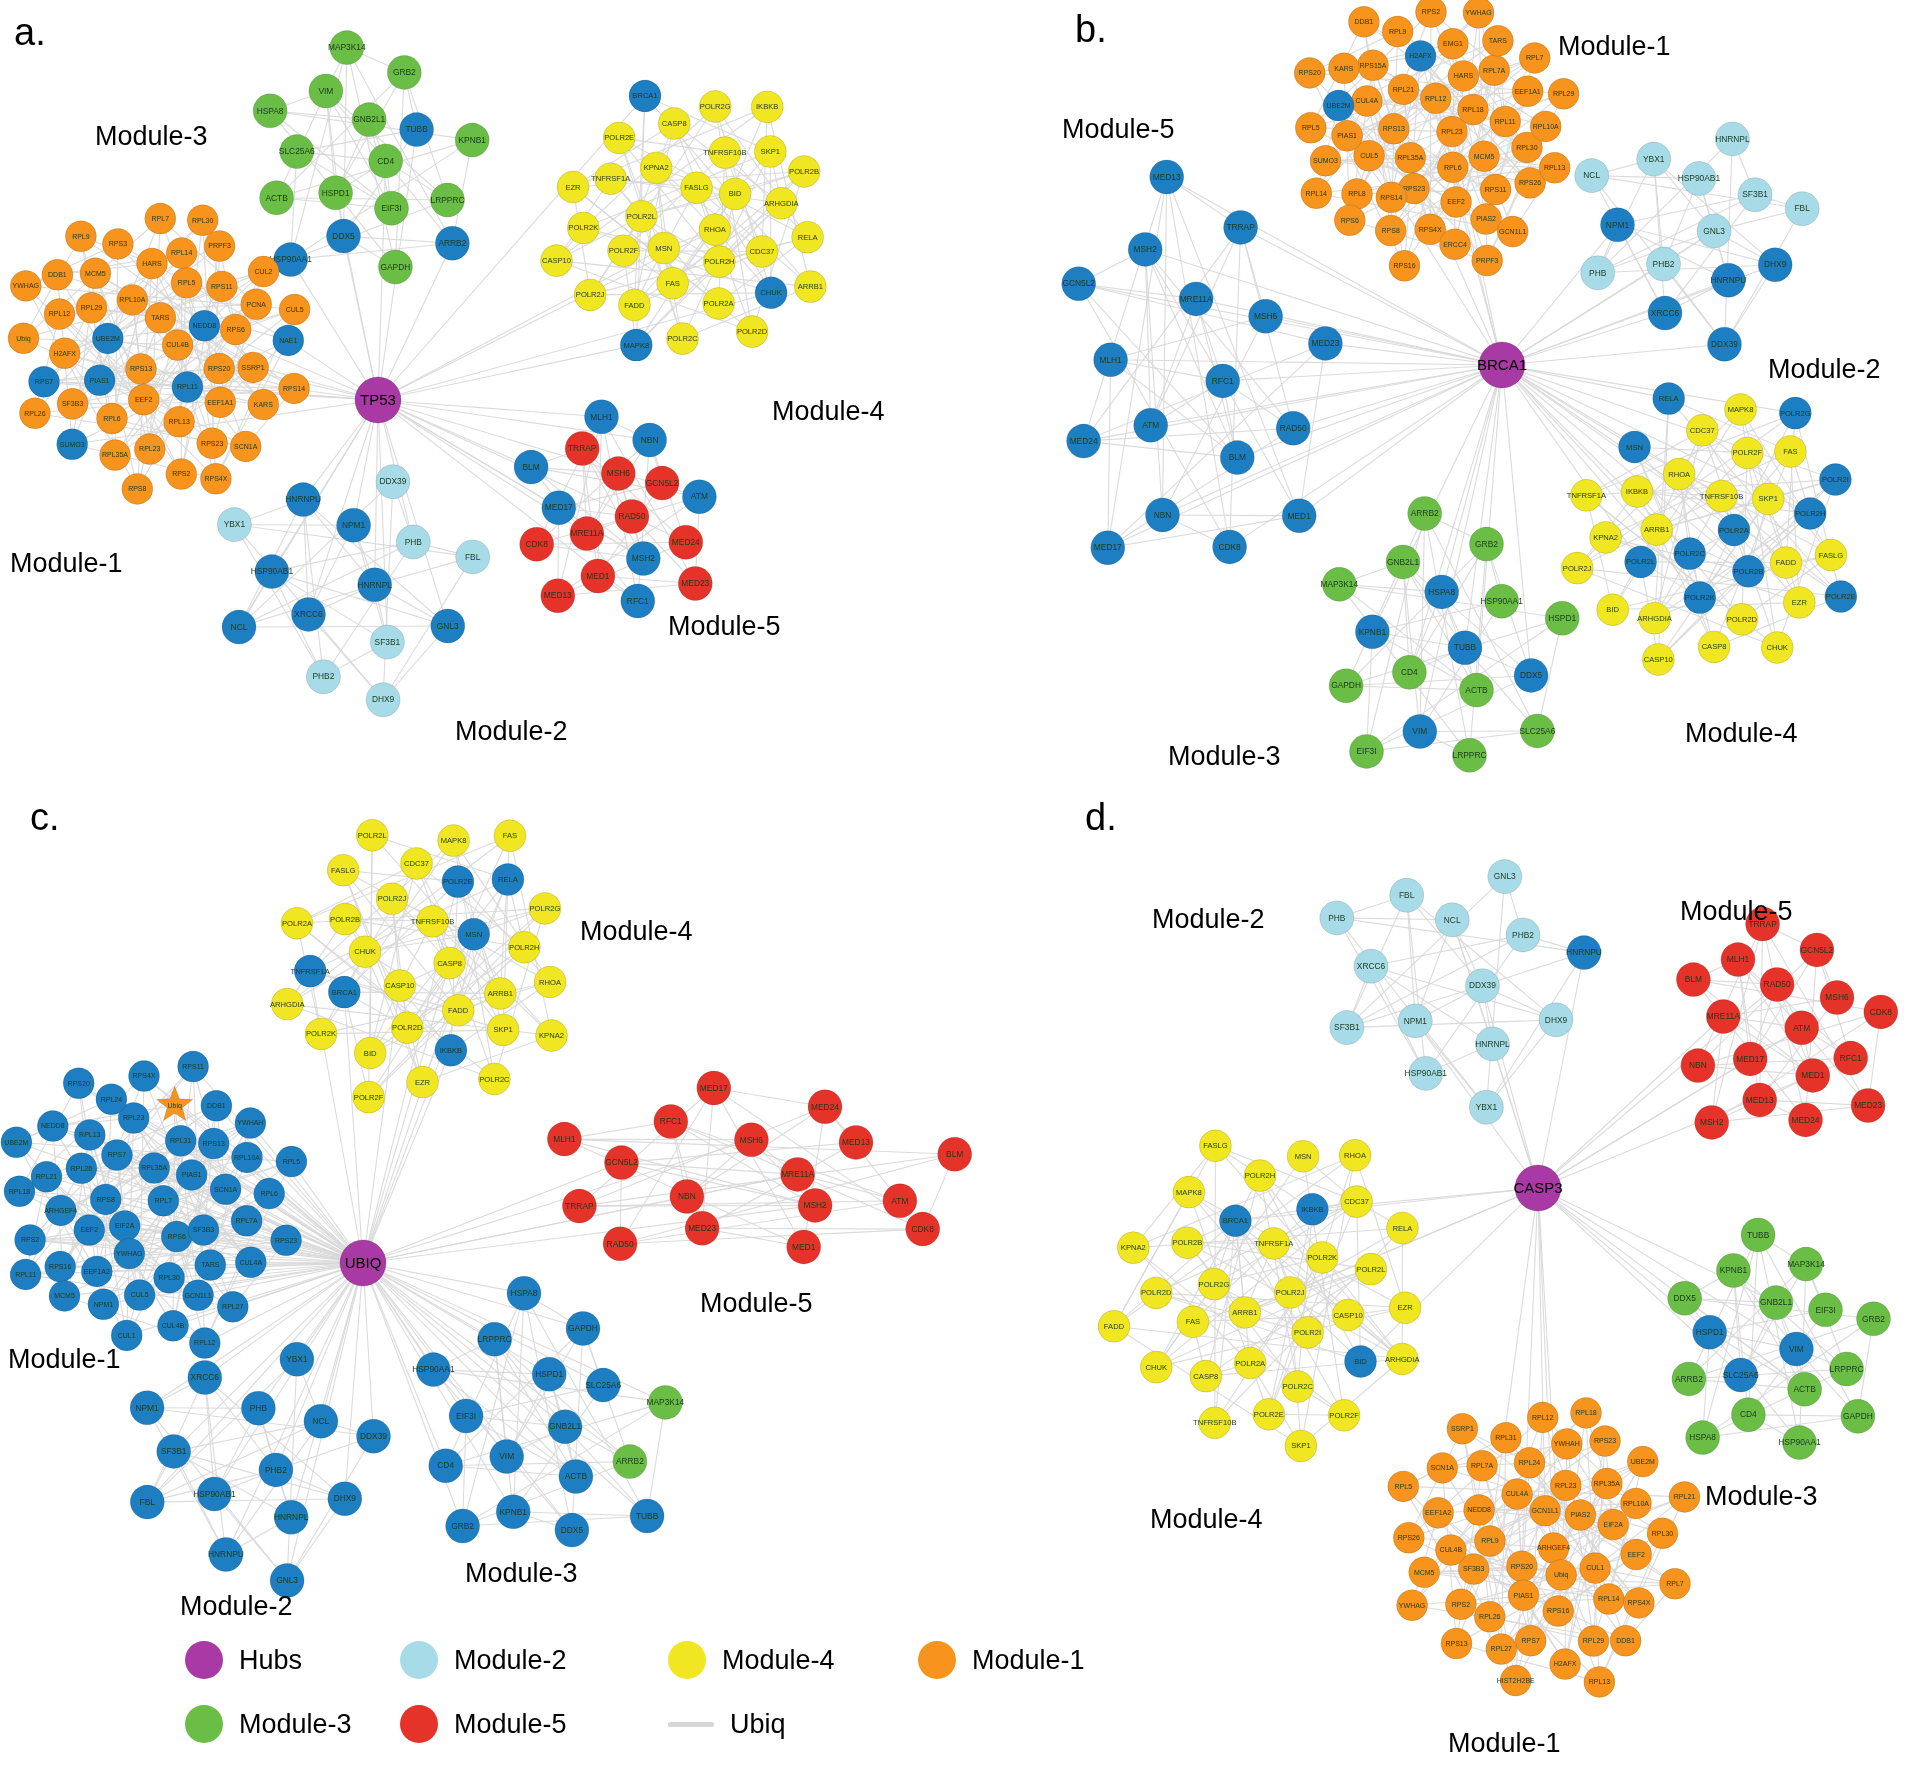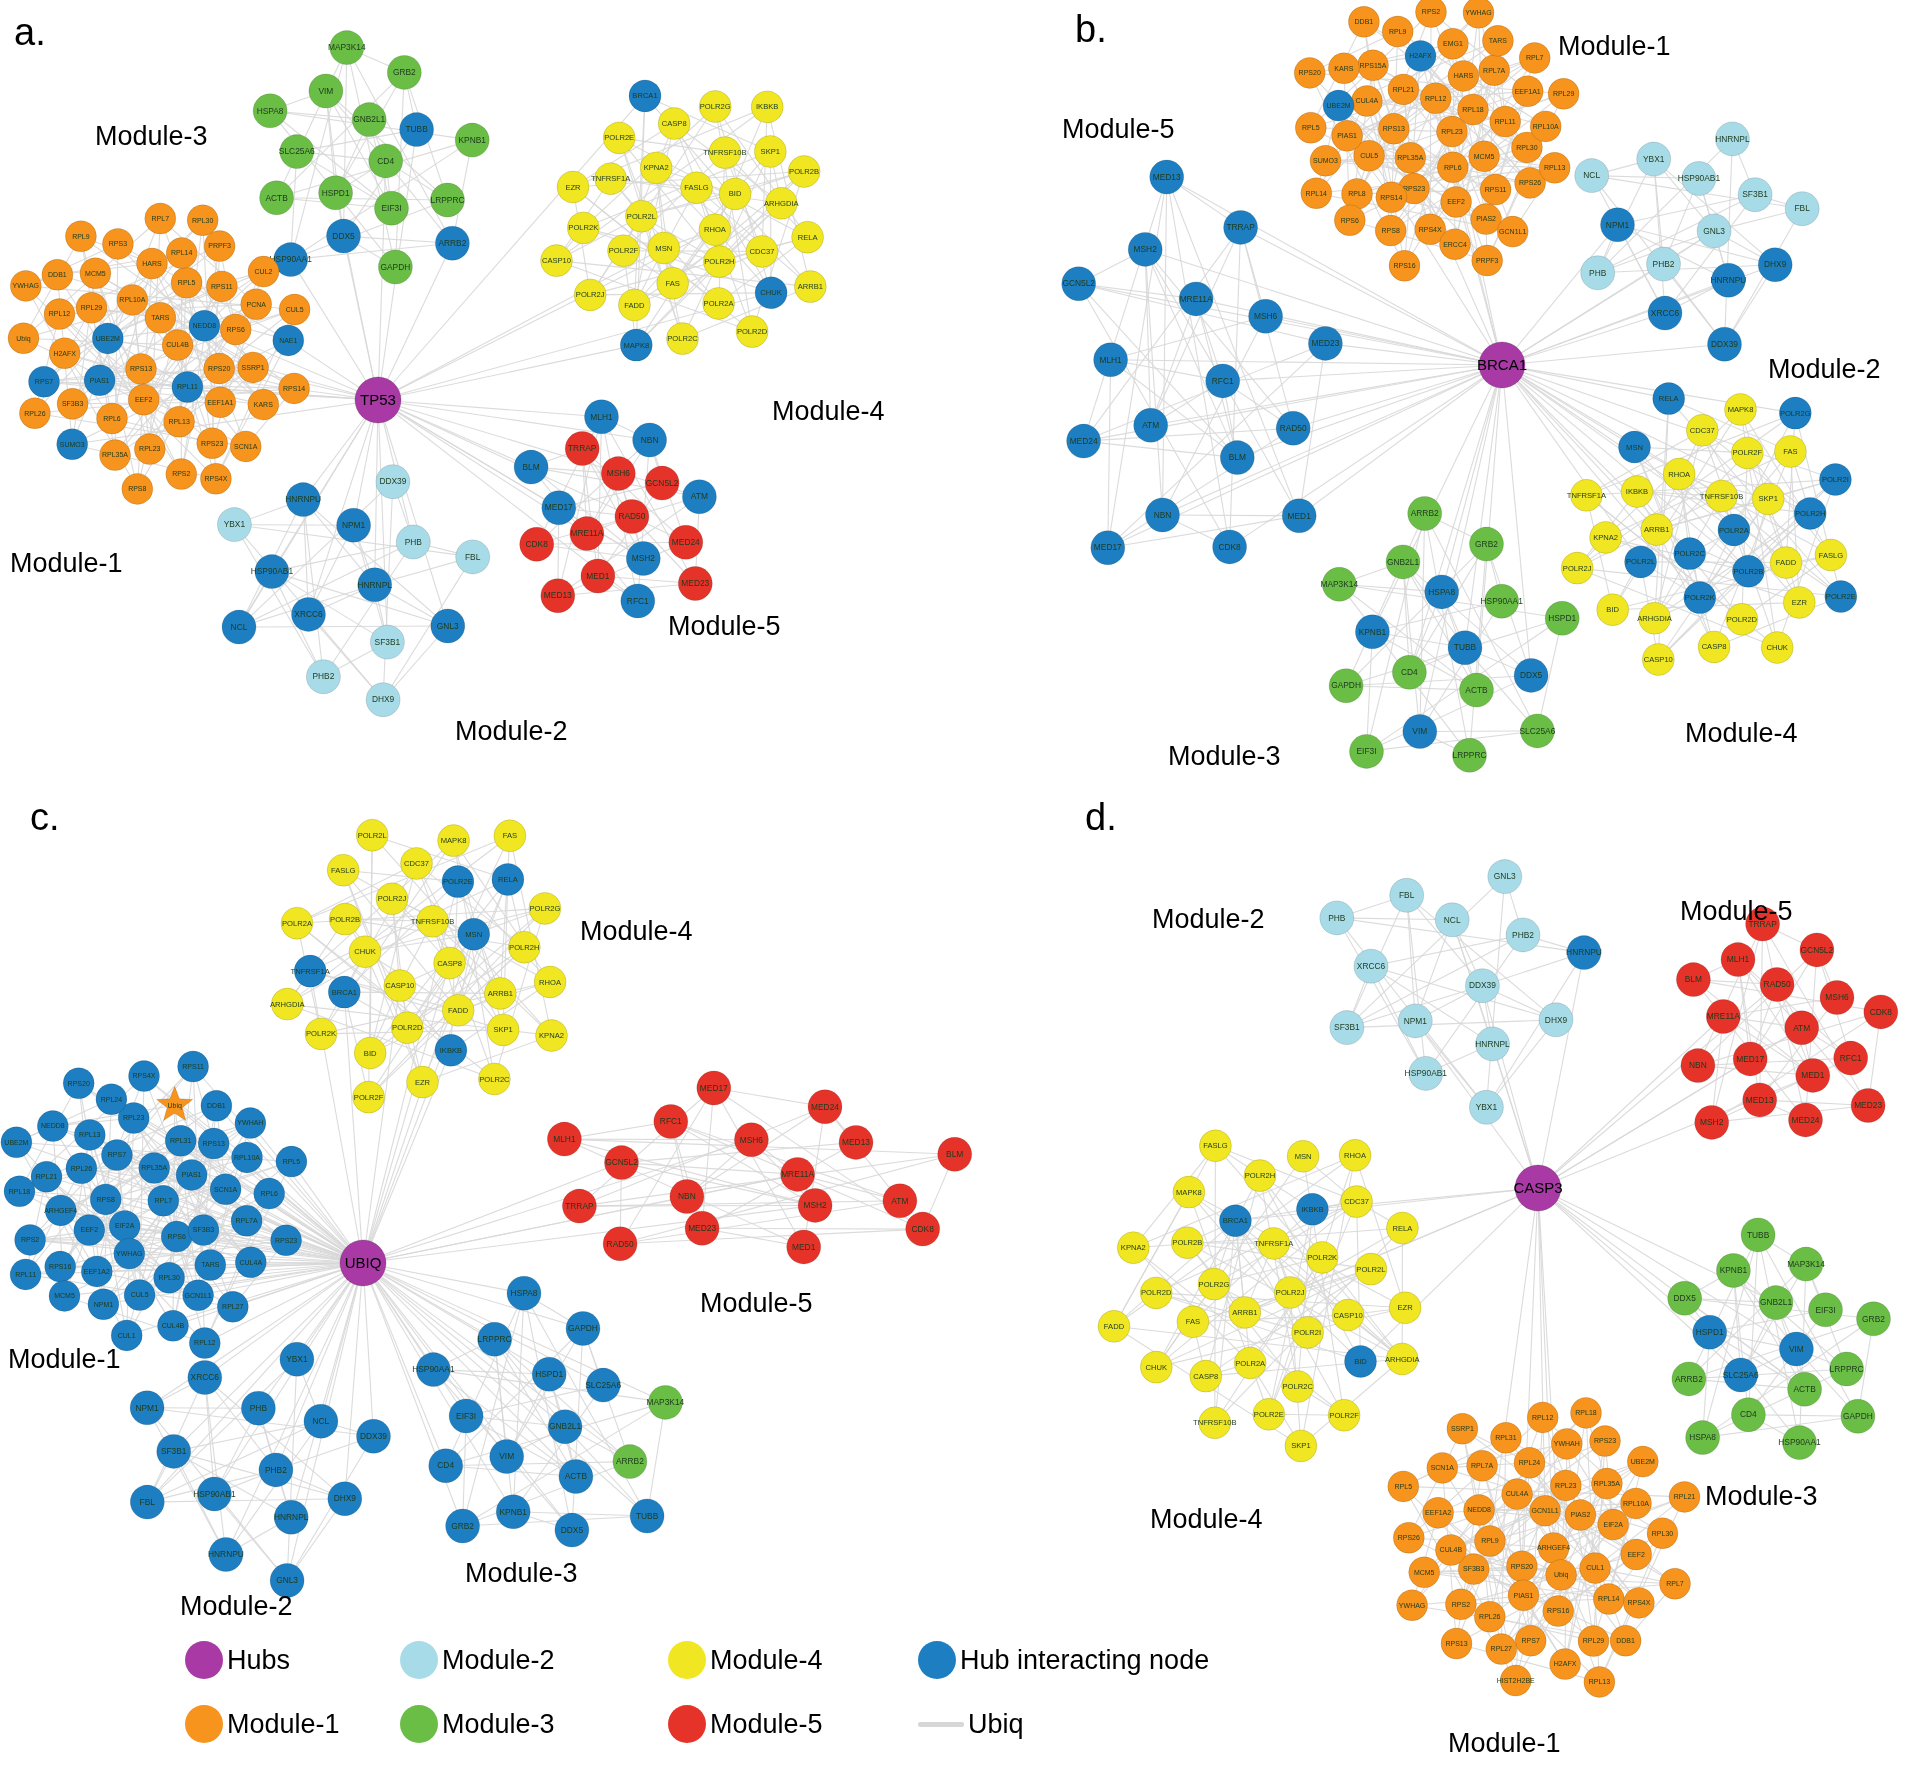--- a/index.html
+++ b/index.html
@@ -2,21 +2,21 @@
 <html><head>
 <meta charset="utf-8">
 <style>
   html,body{margin:0;padding:0;background:#ffffff;font-family:"Liberation Sans",sans-serif;}
   .figure{position:relative;width:1923px;height:1775px;background:#fff;overflow:hidden;}
   svg.net{position:absolute;left:0;top:0;width:1923px;height:1775px;}
   svg.net text{font-family:"Liberation Sans",sans-serif;}
   .legend{position:absolute;left:185px;top:1628px;display:grid;
           grid-template-columns:215px 268px 250px 440px;grid-auto-rows:64px;
           align-items:center;font-size:27px;color:#000;}
-  .legend-item{display:flex;align-items:center;gap:4px;}
+  .legend-item{display:flex;align-items:center;gap:16px;}
   .swatch{width:38px;height:38px;border-radius:50%;flex:0 0 auto;background:#ccc;}
   .swatch.line{width:46px;height:5px;border-radius:2px;}
   .legend-label{white-space:nowrap;}
 </style>
 </head>
 <body>
 
 <div class="figure">
   <svg class="net" viewBox="0 0 1923 1775">
       <g>
@@ -2634,24 +2634,20 @@
     </div>
     <div class="legend-item">
       <span class="swatch" style="background: rgb(168, 219, 232);"></span>
       <span class="legend-label">Module-2</span>
     </div>
     <div class="legend-item">
       <span class="swatch" style="background: rgb(240, 230, 34);"></span>
       <span class="legend-label">Module-4</span>
     </div>
     <div class="legend-item">
-      <span class="swatch" style="background: rgb(29, 127, 193);"></span>
-      <span class="legend-label">Hub interacting node</span>
-    </div>
-    <div class="legend-item">
       <span class="swatch" style="background: rgb(247, 148, 29);"></span>
       <span class="legend-label">Module-1</span>
     </div>
     <div class="legend-item">
       <span class="swatch" style="background: rgb(106, 189, 69);"></span>
       <span class="legend-label">Module-3</span>
     </div>
     <div class="legend-item">
       <span class="swatch" style="background: rgb(229, 51, 42);"></span>
       <span class="legend-label">Module-5</span>

